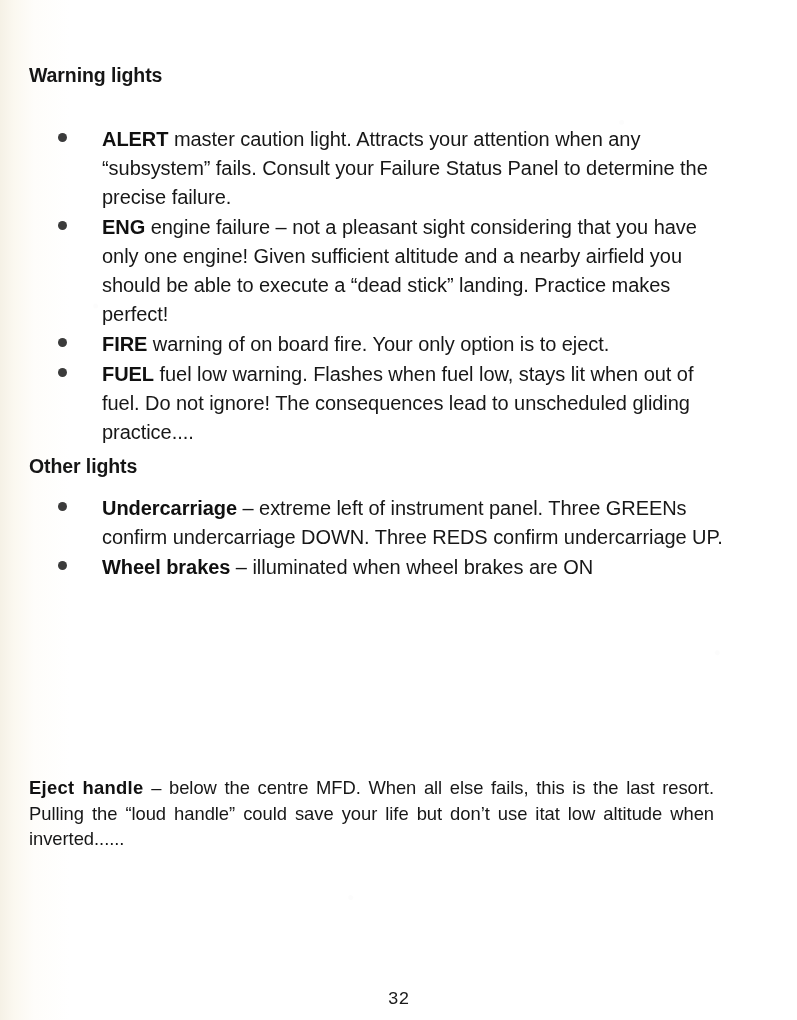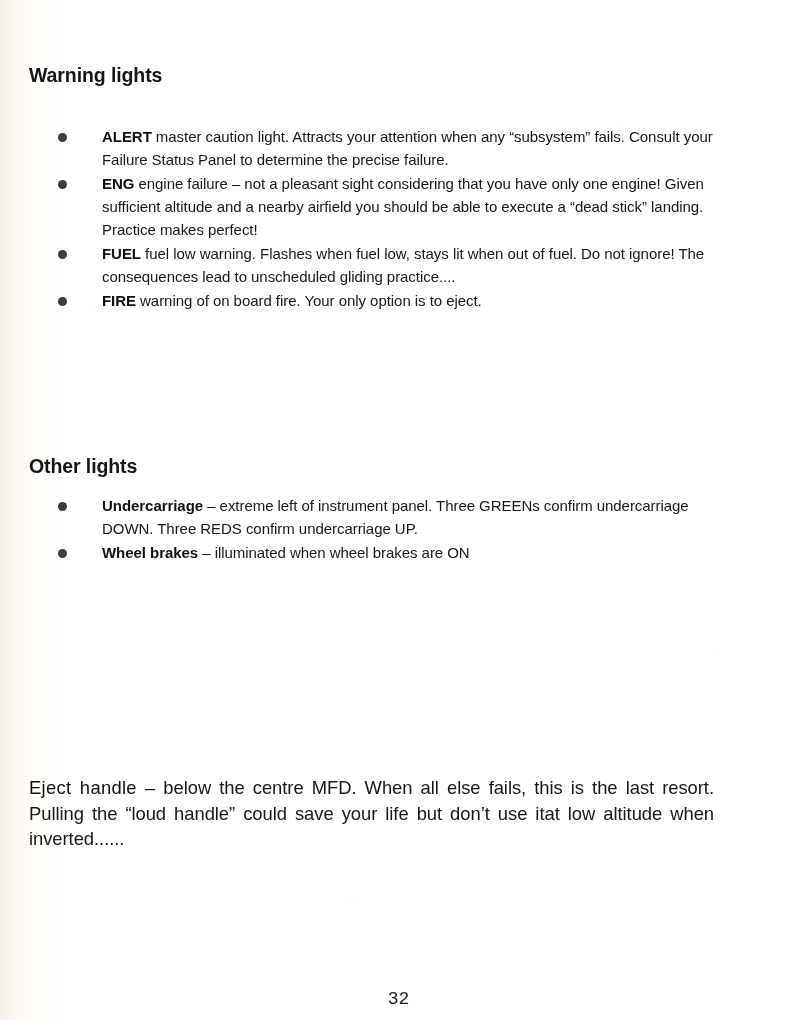--- a/index.html
+++ b/index.html
@@ -60,22 +60,22 @@
     position: absolute;
     left: 0;
     width: 700px;
   }
   #warning-lights-list { top: 125px; }
   #other-lights-list   { top: 494px; }
 
   ul.bullet-list > li {
     position: relative;
     padding-left: 73px;
-    font-size: 15px;
-    line-height: 23px;
+    font-size: 20px;
+    line-height: 29px;
     color: #171717;
     letter-spacing: -0.05px;
     margin: 0 0 1px 0;
   }
   ul.bullet-list > li .bullet-dot {
     position: absolute;
     left: 29px;
     top: 8px;
     width: 9px;
     height: 9px;
@@ -95,21 +95,21 @@
     top: 757px;
     left: 0;
     width: 685px;
     font-size: 18.4px;
     line-height: 25.5px;
     text-align: justify;
     color: #171717;
     letter-spacing: -0.05px;
   }
   #eject-handle-paragraph .term {
-    font-weight: normal;
+    font-weight: bold;
     letter-spacing: 0.3px;
     color: #101010;
   }
   #eject-handle-paragraph .last-line {
     text-align: left;
   }
 
   .page-number {
     position: absolute;
     top: 989px;
@@ -135,25 +135,25 @@
       <li>
         <span class="bullet-dot"></span>
         <span class="term">ALERT</span><span class="body-text"> master caution light. Attracts your attention when any “subsystem” fails. Consult your Failure Status Panel to determine the precise failure.</span>
       </li>
       <li>
         <span class="bullet-dot"></span>
         <span class="term">ENG</span><span class="body-text"> engine failure – not a pleasant sight considering that you have only one engine! Given sufficient altitude and a nearby airfield you should be able to execute a “dead stick” landing. Practice makes perfect!</span>
       </li>
       <li>
         <span class="bullet-dot"></span>
-        <span class="term">FUEL</span><span class="body-text"> fuel low warning. Flashes when fuel low, stays lit when out of fuel. Do not ignore! The consequences lead to unscheduled gliding practice....</span>
+        <span class="term">FIRE</span><span class="body-text"> warning of on board fire.  Your only option is to eject.</span>
       </li>
       <li>
         <span class="bullet-dot"></span>
-        <span class="term">FIRE</span><span class="body-text"> warning of on board fire.  Your only option is to eject.</span>
+        <span class="term">FUEL</span><span class="body-text"> fuel low warning. Flashes when fuel low, stays lit when out of fuel. Do not ignore! The consequences lead to unscheduled gliding practice....</span>
       </li>
     </ul>
 
     <h2 class="section-heading" id="heading-other-lights">Other lights</h2>
 
     <ul class="bullet-list" id="other-lights-list">
       <li>
         <span class="bullet-dot"></span>
         <span class="term">Undercarriage</span><span class="body-text"> – extreme left of instrument panel. Three GREENs confirm undercarriage DOWN.  Three REDS confirm undercarriage UP.</span>
       </li>

